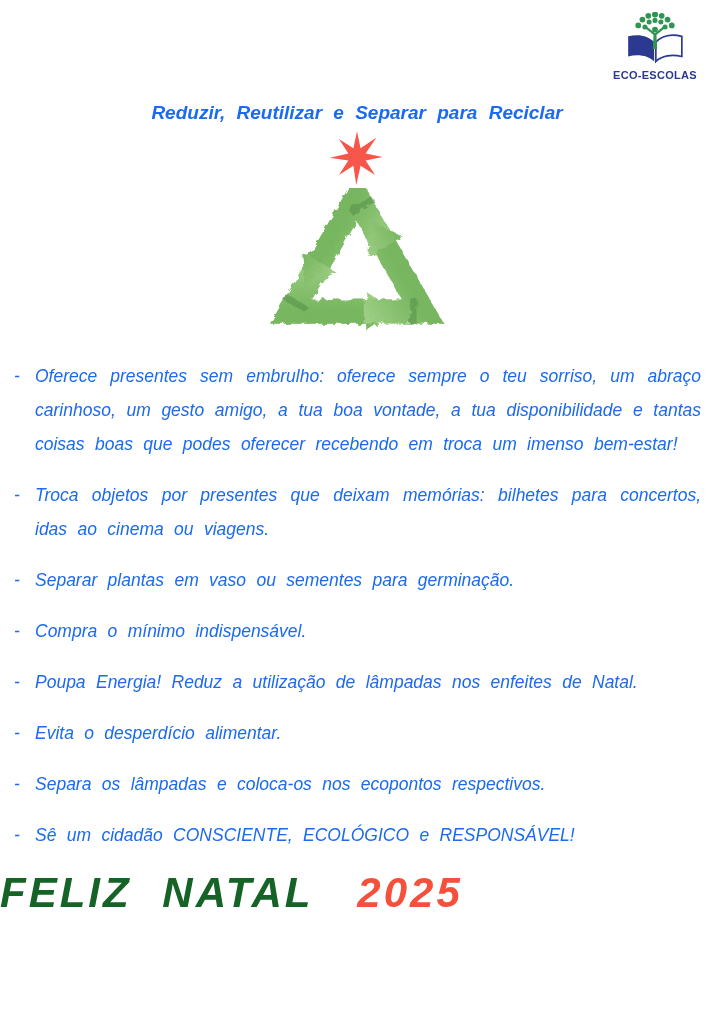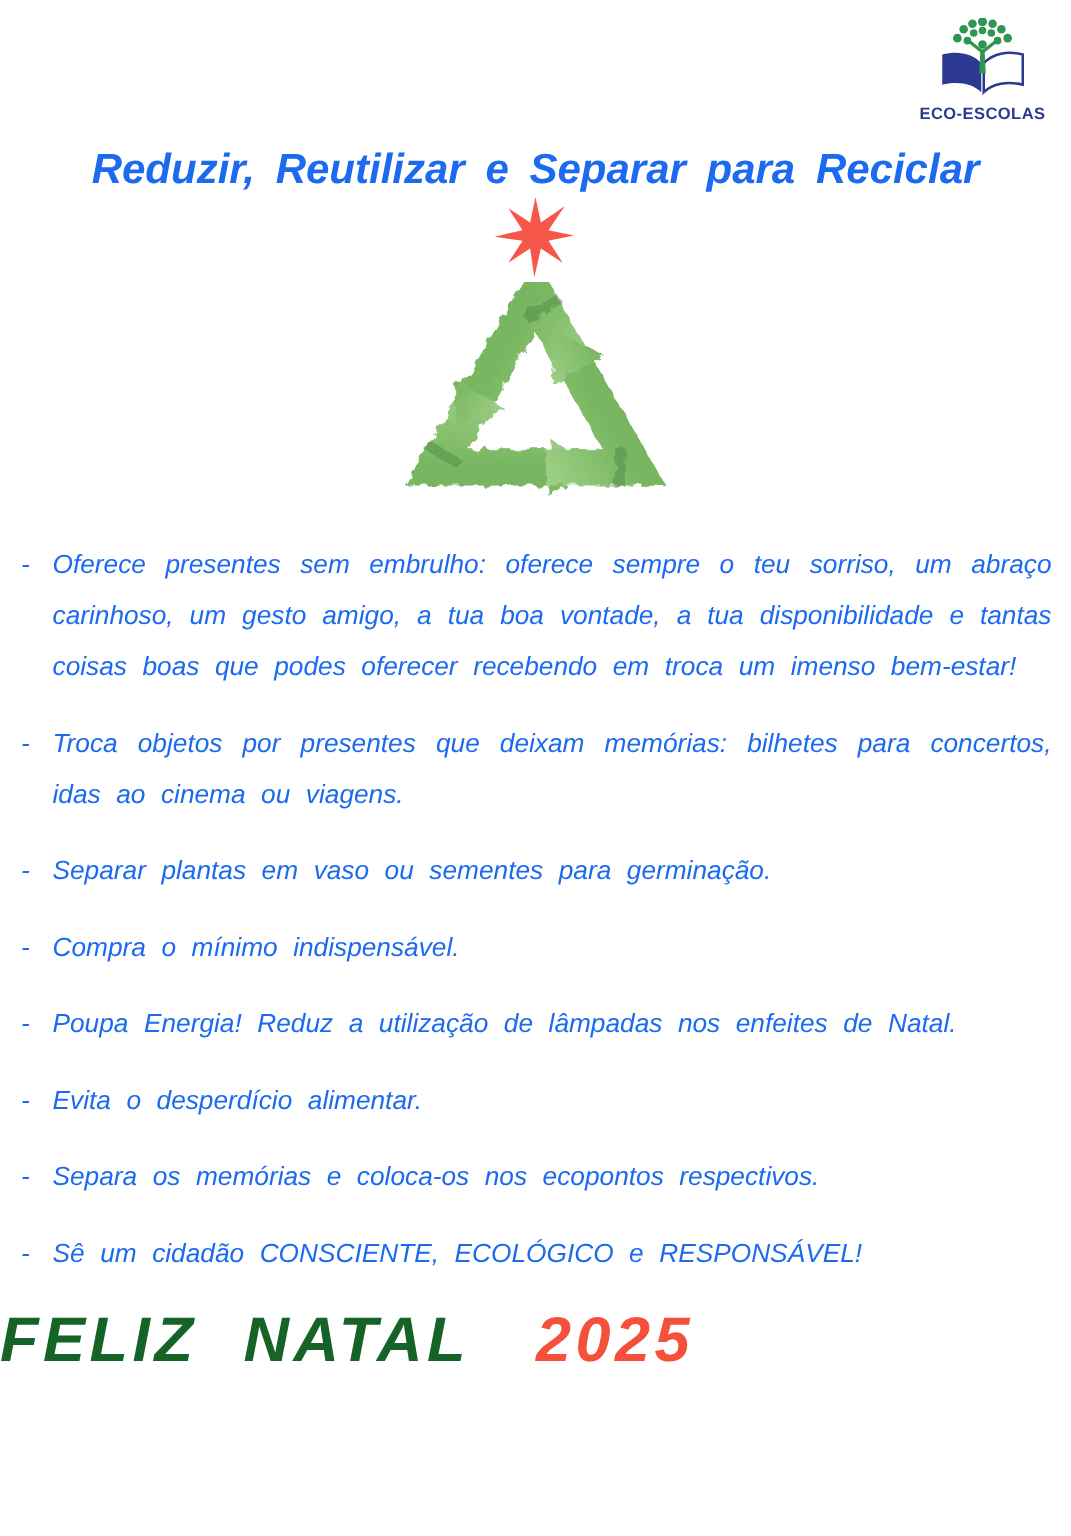--- a/index.html
+++ b/index.html
@@ -24,21 +24,21 @@
   }
   
   .header{
     margin-top:100px;
     text-align:center;
     color:#1b6af0;
     font-style:italic;
     word-spacing:6px;
   }
   .h-line1{font-size:20px;line-height:26px;}
-  .h-line2{font-size:28px;line-height:26px;font-weight:bold;margin-top:9px;}
+  .h-line2{font-size:19px;line-height:26px;font-weight:bold;margin-top:9px;}
   .h-line3{font-size:19px;line-height:25px;margin-top:8px;}
   .h-line4{font-size:21.5px;line-height:27px;font-weight:bold;margin-top:7px;}
   
   .art{display:flex;flex-direction:column;align-items:center;margin-top:3px;}
   .art .star{margin-bottom:3px;}
   
   .list{
     margin-top:13px;
     padding:0 13px 0 14px;
     color:#1b6af0;
@@ -157,21 +157,21 @@
   <div class="item">
     <span class="dash">-</span>
     <span class="txt">Poupa Energia! Reduz a utilização de lâmpadas nos enfeites de Natal.</span>
   </div>
   <div class="item">
     <span class="dash">-</span>
     <span class="txt">Evita o desperdício alimentar.</span>
   </div>
   <div class="item">
     <span class="dash">-</span>
-    <span class="txt">Separa os memórias e coloca-os nos ecopontos respectivos.</span>
+    <span class="txt">Separa os lâmpadas e coloca-os nos ecopontos respectivos.</span>
   </div>
   <div class="item">
     <span class="dash">-</span>
     <span class="txt">Sê um cidadão CONSCIENTE, ECOLÓGICO e RESPONSÁVEL!</span>
   </div>
 </div>
 
 <div class="footer">
   <span class="greet">FELIZ NATAL</span>
   <span class="year">2025</span>

